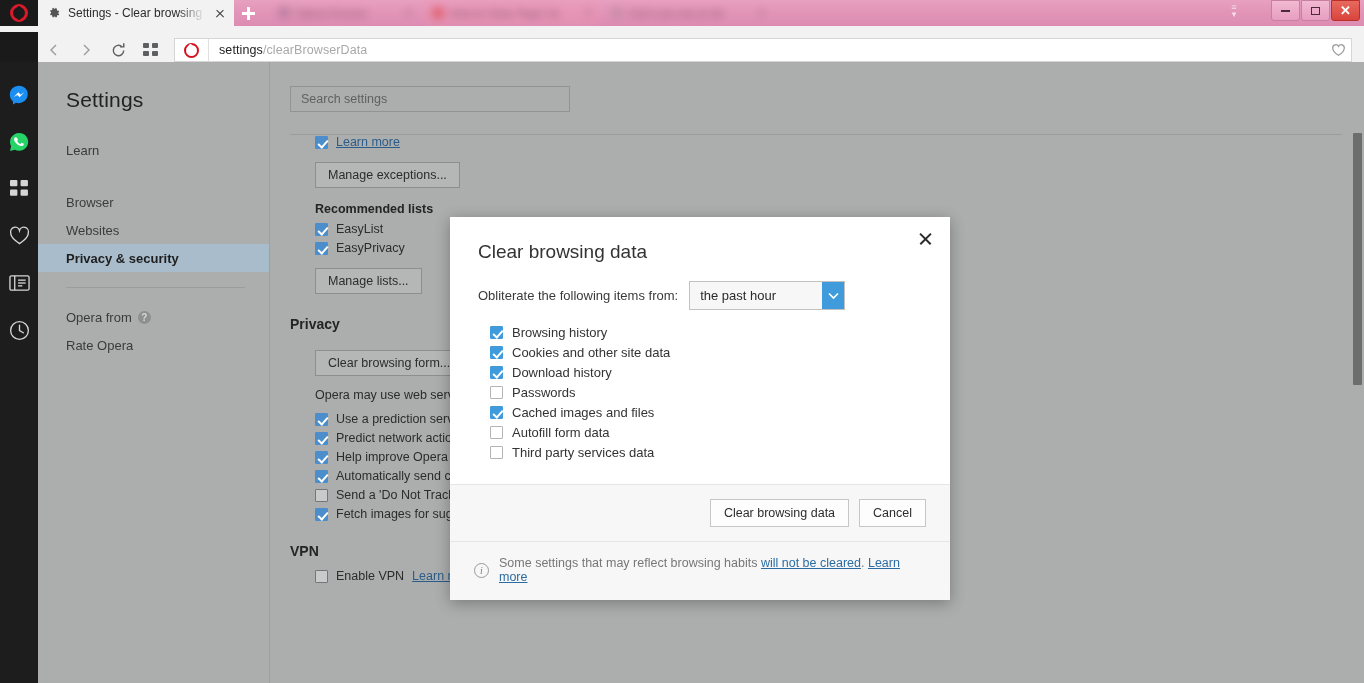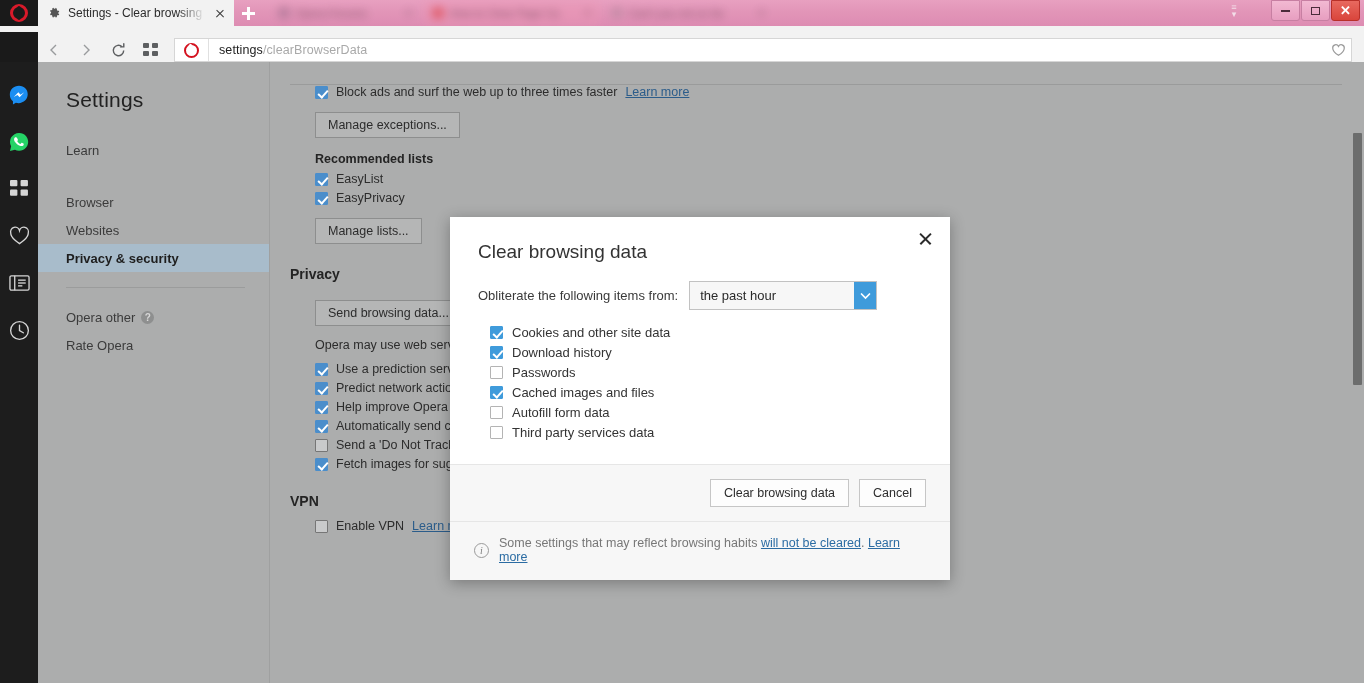--- a/index.html
+++ b/index.html
@@ -232,21 +232,21 @@
   .modal-close::before, .modal-close::after {
     content: ""; position: absolute; width: 15px; height: 1.6px; background: currentColor;
   }
   .modal-close::before { transform: rotate(45deg); }
   .modal-close::after  { transform: rotate(-45deg); }
 
   .modal-body { padding: 18px 28px 22px 28px; }
   .from-row { display: flex; align-items: center; gap: 11px; }
   .from-label { font-size: 13px; color: #3a3a3a; }
   .select {
-    width: 188px; height: 29px; border: 1px solid #c2c2c2; background: #f7f7f7;
+    width: 156px; height: 29px; border: 1px solid #c2c2c2; background: #f7f7f7;
     display: flex; align-items: center; position: relative;
   }
   .select-val { font-size: 13px; color: #2a2a2a; padding-left: 10px; }
   .select-arrow {
     position: absolute; right: 0; top: 0; width: 22px; height: 27px;
     background: #3f9bdb; display: flex; align-items: center; justify-content: center;
   }
   .select-arrow svg { display: block; }
   .modal-list { margin-top: 12px; }
   .mrow { display: flex; align-items: center; gap: 9px; height: 20px; padding-left: 12px; }
@@ -441,54 +441,56 @@
           <span>Browser</span>
         </div>
         <div class="nav-item">
           <span>Websites</span>
         </div>
         <div class="nav-item sel">
           <span>Privacy &amp; security</span>
         </div>
         <div class="nav-sep"></div>
         <div class="nav-item">
-          <span>Opera other</span>
+          <span>Opera from</span>
           <span class="qmark">?</span>
         </div>
         <div class="nav-item">
           <span>Rate Opera</span>
         </div>
       </div>
     </div>
 
     <div class="settings-main">
+      <div class="search-wrap">
+        <input class="search-input" value="" placeholder="Search settings" style="">
+      </div>
       <div class="hr"></div>
 
       <div class="sec">
         <div class="row">
           <span class="cb on"></span>
-          <span>Block ads and surf the web up to three times faster</span>
           <a class="lnk">Learn more</a>
         </div>
         <button class="gbtn">Manage exceptions...</button>
         <div class="sub-title">Recommended lists</div>
         <div class="row">
           <span class="cb on"></span>
           <span>EasyList</span>
         </div>
         <div class="row">
           <span class="cb on"></span>
           <span>EasyPrivacy</span>
         </div>
         <button class="gbtn">Manage lists...</button>
       </div>
 
       <div class="sec">
         <div class="sec-title">Privacy</div>
-        <button class="gbtn">Send browsing data...</button>
+        <button class="gbtn">Clear browsing form...</button>
         <div class="note">Opera may use web services to improve your browsing experience</div>
         <div class="row">
           <span class="cb on"></span>
           <span>Use a prediction service to help complete searches and URLs typed in the address bar</span>
         </div>
         <div class="row">
           <span class="cb on"></span>
           <span>Predict network actions to improve page load performance</span>
         </div>
         <div class="row">
@@ -541,20 +543,24 @@
               <svg width="11" height="8" viewBox="0 0 11 8" fill="none" stroke="#fff" stroke-width="1.7" stroke-linecap="round">
                   <path d="M1.5 2L5.5 6 9.5 2"></path>
                 </svg>
             </span>
           </div>
         </div>
 
         <div class="modal-list">
           <div class="mrow">
             <span class="mcb on"></span>
+            <span class="lbl">Browsing history</span>
+          </div>
+          <div class="mrow">
+            <span class="mcb on"></span>
             <span class="lbl">Cookies and other site data</span>
           </div>
           <div class="mrow">
             <span class="mcb on"></span>
             <span class="lbl">Download history</span>
           </div>
           <div class="mrow">
             <span class="mcb"></span>
             <span class="lbl">Passwords</span>
           </div>

